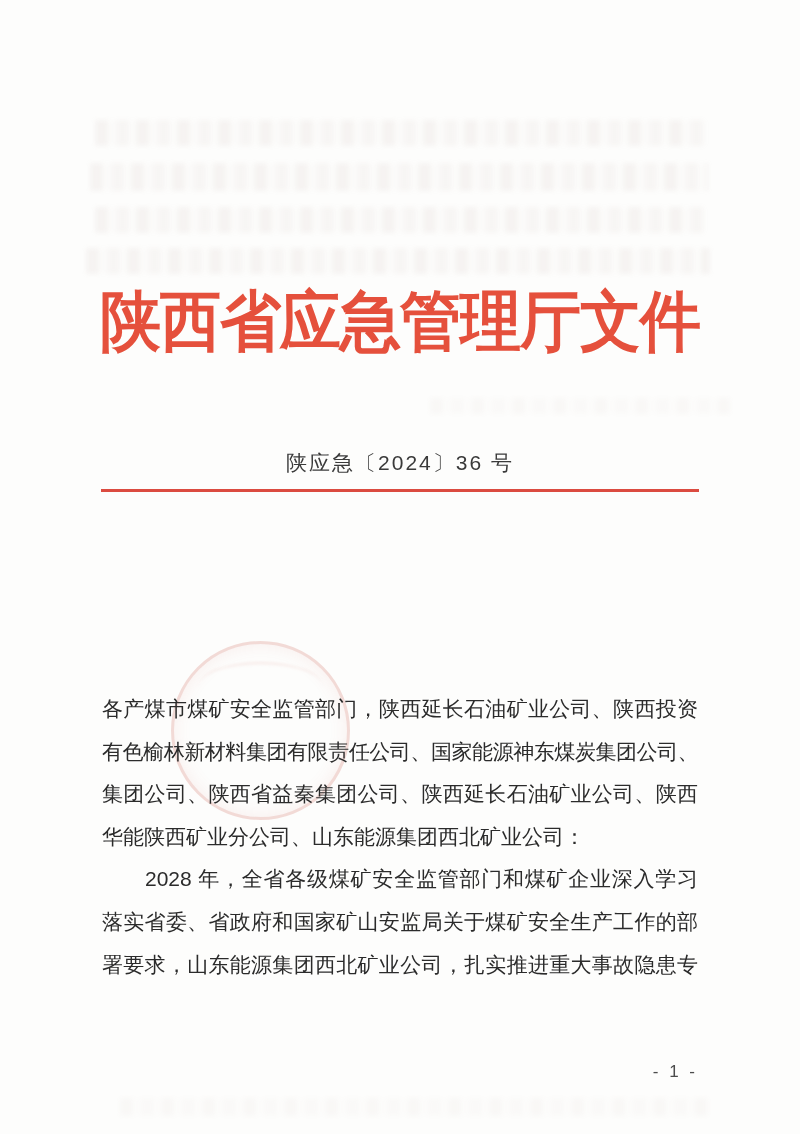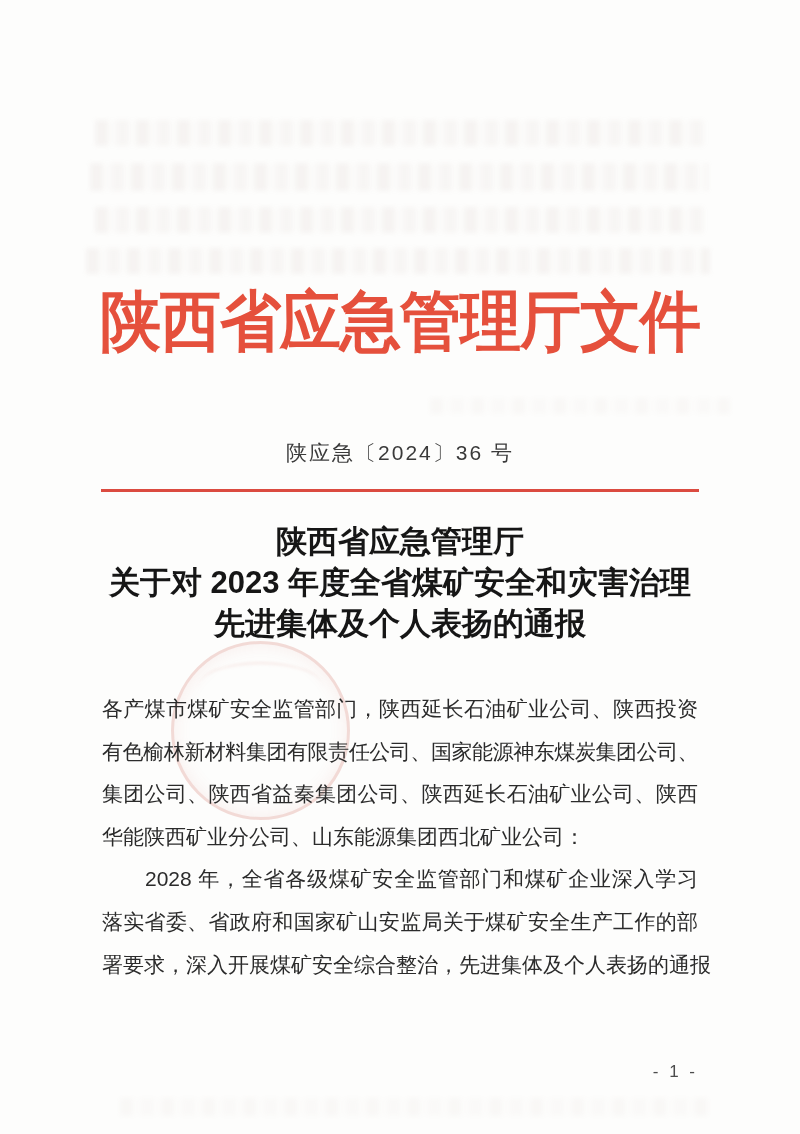--- a/index.html
+++ b/index.html
@@ -33,21 +33,21 @@
     font-size: 61px;
     font-weight: 700;
     letter-spacing: -1px;
     color: var(--header-red, #e5503c);
     transform: scaleY(1.08);
     white-space: nowrap;
   }
 
   .doc-number {
     position: absolute;
-    top: 439px; left: 0; width: 800px;
+    top: 449px; left: 0; width: 800px;
     text-align: center;
     font-size: 21px;
     color: #3a3a3a;
     letter-spacing: 2px;
   }
 
   .red-line {
     position: absolute;
     top: 489px; left: 101px;
     width: 598px; height: 3px;
@@ -126,31 +126,26 @@
   <div class="smudge faint" style="left:120px; top:1098px; width:590px; height:18px;"></div>
 
   <div class="seal"></div>
 
   <div class="masthead">陕西省应急管理厅文件</div>
 
   <div class="doc-number">陕应急〔2024〕36 号</div>
 
   <div class="red-line"></div>
 
-  <div class="doc-title">
-    <div>陕西省应急管理厅</div>
-    <div>关于对 2023 年度全省煤矿安全和灾害治理</div>
-    <div>先进集体及个人表扬的通报</div>
-  </div>
 
   <div class="body-text">
     <div class="bline">各产煤市煤矿安全监管部门，陕西延长石油矿业公司、陕西投资</div>
     <div class="bline tight">有色榆林新材料集团有限责任公司、国家能源神东煤炭集团公司、</div>
     <div class="bline">集团公司、陕西省益秦集团公司、陕西延长石油矿业公司、陕西</div>
     <div class="bline endline">华能陕西矿业分公司、山东能源集团西北矿业公司：</div>
     <div class="bline indent">2028 年，全省各级煤矿安全监管部门和煤矿企业深入学习</div>
     <div class="bline">落实省委、省政府和国家矿山安监局关于煤矿安全生产工作的部</div>
-    <div class="bline">署要求，深入开展煤矿安全综合整治，先进集体及个人表扬的通报</div>
+    <div class="bline">署要求，山东能源集团西北矿业公司，扎实推进重大事故隐患专</div>
   </div>
 
   <div class="page-number">- 1 -</div>
 
 </div>
 
 </body></html>

